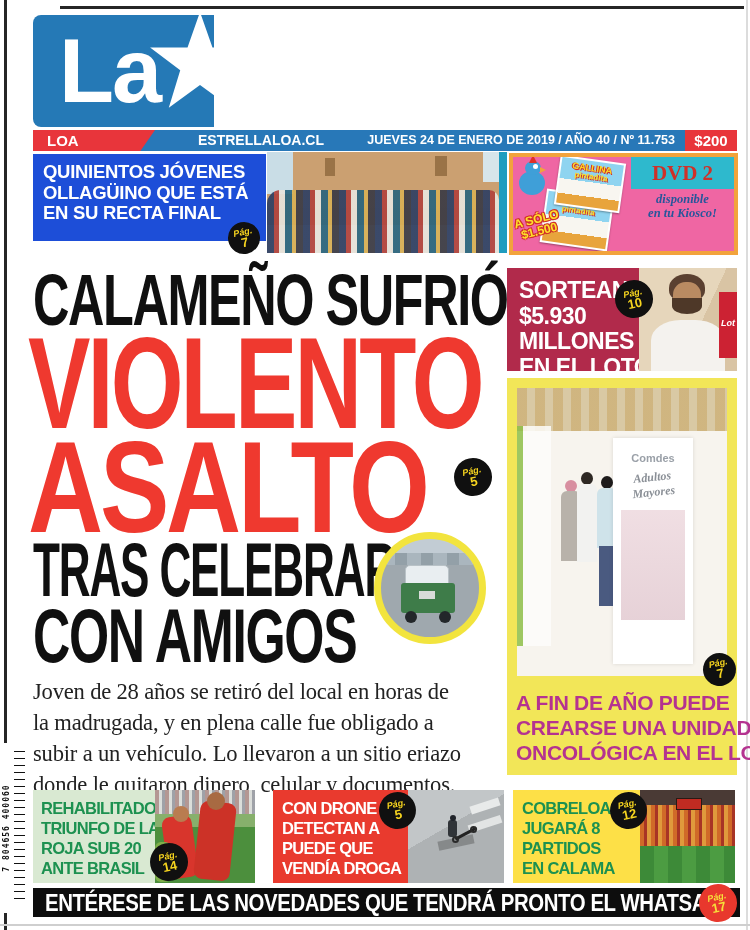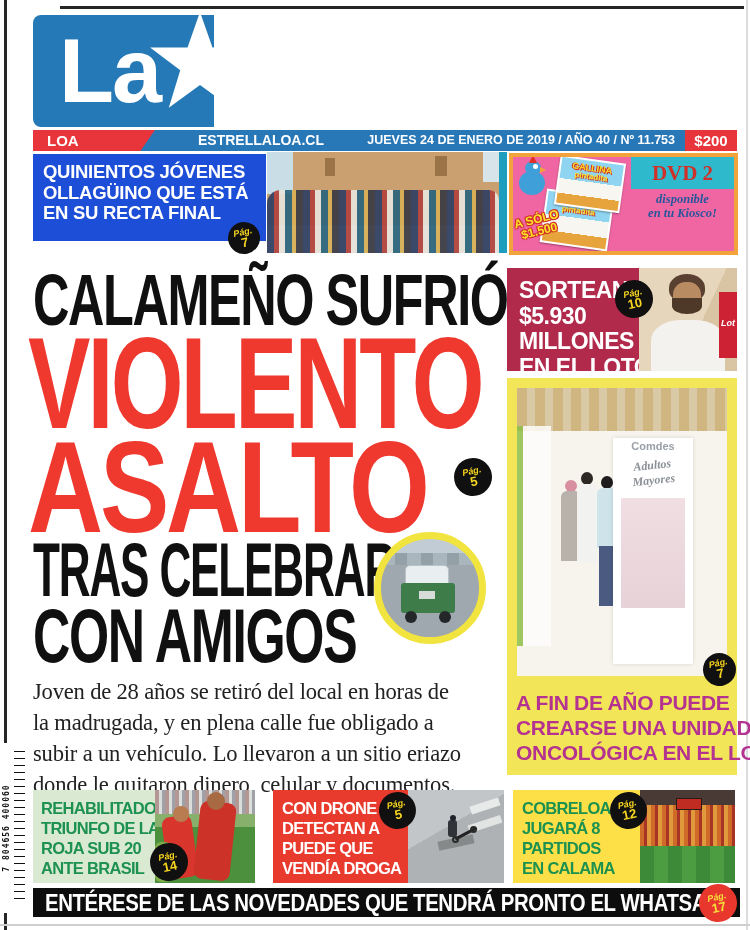--- a/index.html
+++ b/index.html
@@ -121,21 +121,21 @@
              font-weight:800;font-style:italic;font-size:9px;text-align:center;padding-top:26px}
 
   
   .onc-box{left:507px;top:378px;width:230px;height:397px;background:#f2e658}
   .onc-photo{left:10px;top:10px;width:210px;height:288px;overflow:hidden;
       background:linear-gradient(180deg,#efe8da 0 15%,#f7f4ee 15% 100%)}
   .sign-top{left:0;top:0;width:100%;height:15%;
       background:repeating-linear-gradient(90deg,rgba(200,169,106,.8) 0 10px,#d9c9a4 10px 18px)}
   .left-banner{left:0;top:38px;width:34px;height:220px;background:#fdfdfb;border-left:6px solid #8fc04a;opacity:.85}
   .rollup{left:96px;top:50px;width:80px;height:226px;background:#ffffff;box-shadow:0 0 4px rgba(0,0,0,.12);text-align:center}
-  .rollup .brand{font-weight:700;font-size:11px;color:#9aa0a8;padding-top:2px}
+  .rollup .brand{font-weight:700;font-size:11px;color:#9aa0a8;padding-top:14px}
   .rollup .script{font-family:"Liberation Serif",serif;font-style:italic;font-weight:700;
                   font-size:12px;color:#8a8f96;transform:rotate(-6deg);margin-top:6px}
   .rollup .img{margin:10px auto 0;width:64px;height:110px;background:linear-gradient(180deg,#e8cdd4,#d9b9c2);opacity:.65}
   .per{position:absolute;border-radius:6px 6px 0 0}
   .per1h{left:48px;top:92px;width:12px;height:12px;background:#d88fa0;border-radius:50%}
   .per1b{left:44px;top:103px;width:20px;height:70px;background:#b8b2aa}
   .per2h{left:64px;top:84px;width:12px;height:13px;background:#2e2824;border-radius:50%}
   .per2b{left:60px;top:96px;width:20px;height:78px;background:#f2f2f0}
   .per3h{left:84px;top:88px;width:12px;height:13px;background:#1e1c1c;border-radius:50%}
   .per3b{left:80px;top:100px;width:20px;height:60px;background:#cfe3ea}

